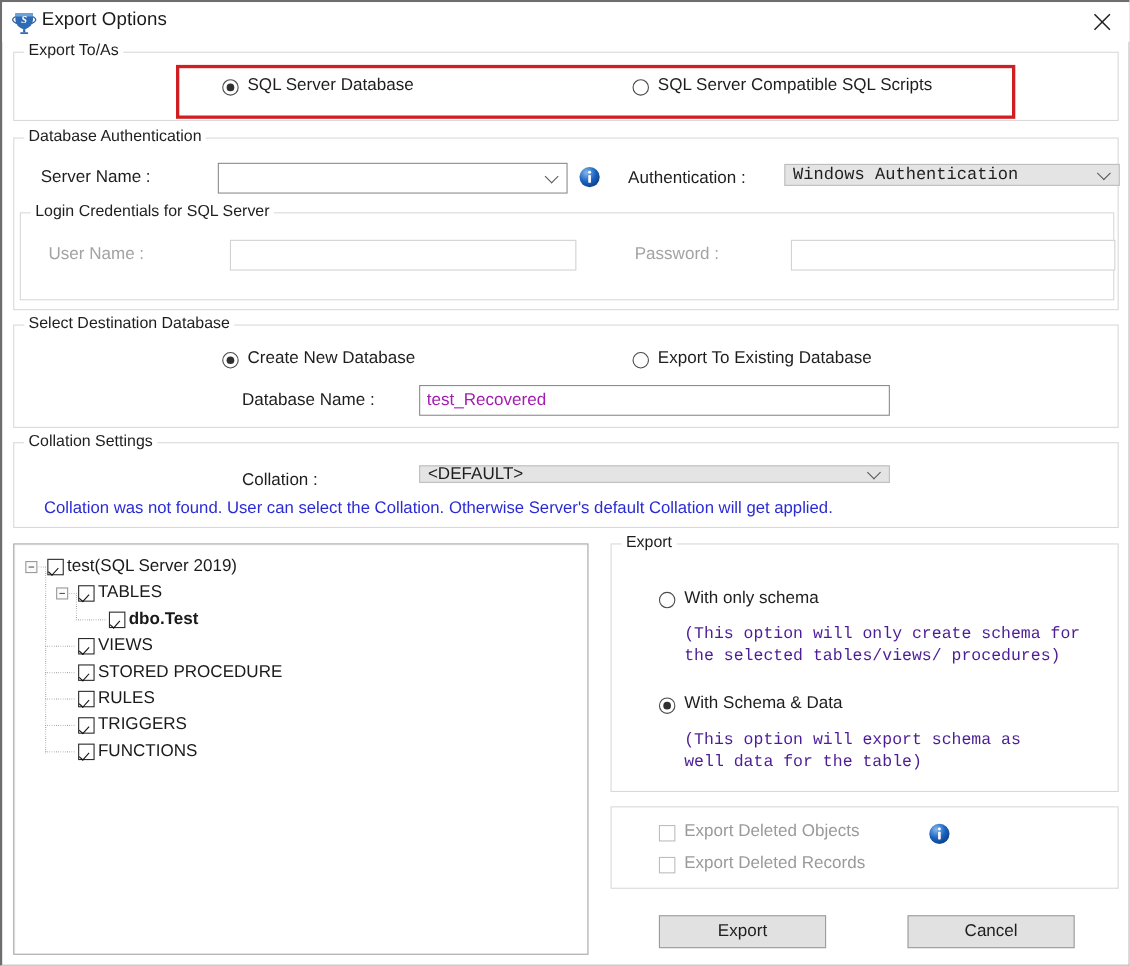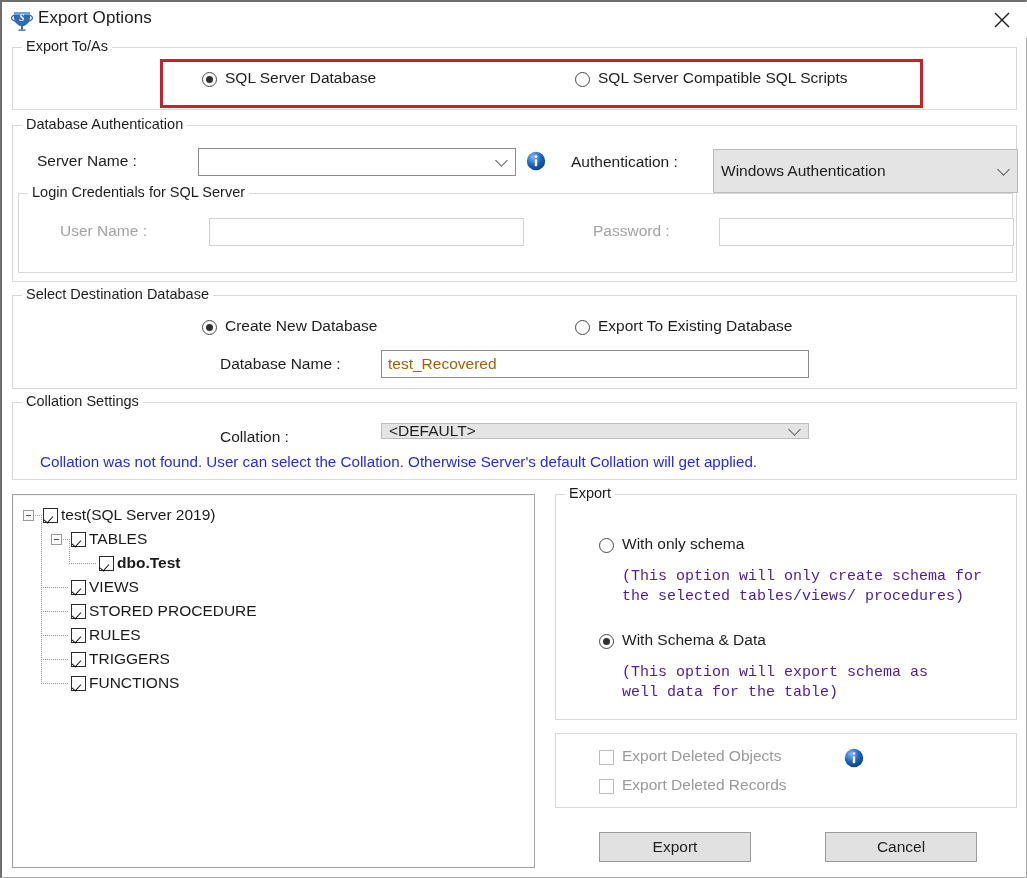--- a/index.html
+++ b/index.html
@@ -68,25 +68,25 @@
   .cbox {
     position: absolute; width: 15px; height: 15px;
     border: 1.4px solid #3a3a3a; background: #fff;
   }
   .cbox.dim { border-color: #bdbdbd; }
 
   
   .flabel {
     position: absolute; font-size: 15.5px; color: #1e1e1e; white-space: nowrap;
   }
-  .flabel.dim { color: #a3a3a3; margin-left: 16px; }
+  .flabel.dim { color: #a3a3a3; }
   .tinput {
     position: absolute; background: #fff;
     border: 1px solid #8c8c8c;
-    font-size: 15.5px; color: #a16207;
+    font-size: 15.5px; color: #a21caf;
     padding: 0 6px; line-height: 1;
     display: flex; align-items: center;
   }
   .tinput.dim { border-color: #d2d2d2; }
   .combo {
     position: absolute; background: #ffffff;
     border: 1px solid #8c8c8c;
     font-size: 15.5px; color: #1e1e1e;
     display: flex; align-items: center; padding-left: 7px;
   }
@@ -225,21 +225,21 @@
           </radialGradient>
         </defs>
         <circle cx="10" cy="10" r="9.2" fill="url(#ig1)"></circle>
         <circle cx="10" cy="5.6" r="1.35" fill="#ffffff"></circle>
         <rect x="8.8" y="8.2" width="2.4" height="7" rx="0.6" fill="#ffffff"></rect>
       </svg>
     </div>
 
     <div class="flabel" style="left:558px; top:27px;">Authentication :</div>
 
-    <div class="combo grey" style="left:700px; top:23px; width:305px; height:44px;">
+    <div class="combo grey" style="left:700px; top:23px; width:305px; height:20px;font-family:Liberation Mono, monospace;">
       <span>Windows Authentication</span>
       <span class="chev"></span>
     </div>
 
     <div class="gb" style="left:5px; top:67px; width:995px; height:80px;">
       <div class="gb-title">Login Credentials for SQL Server</div>
 
       <div class="flabel dim" style="left:25px; top:28px;">User Name :</div>
       <div class="tinput dim" style="left:190px; top:24px; width:315px; height:28px;">
         <span></span>

